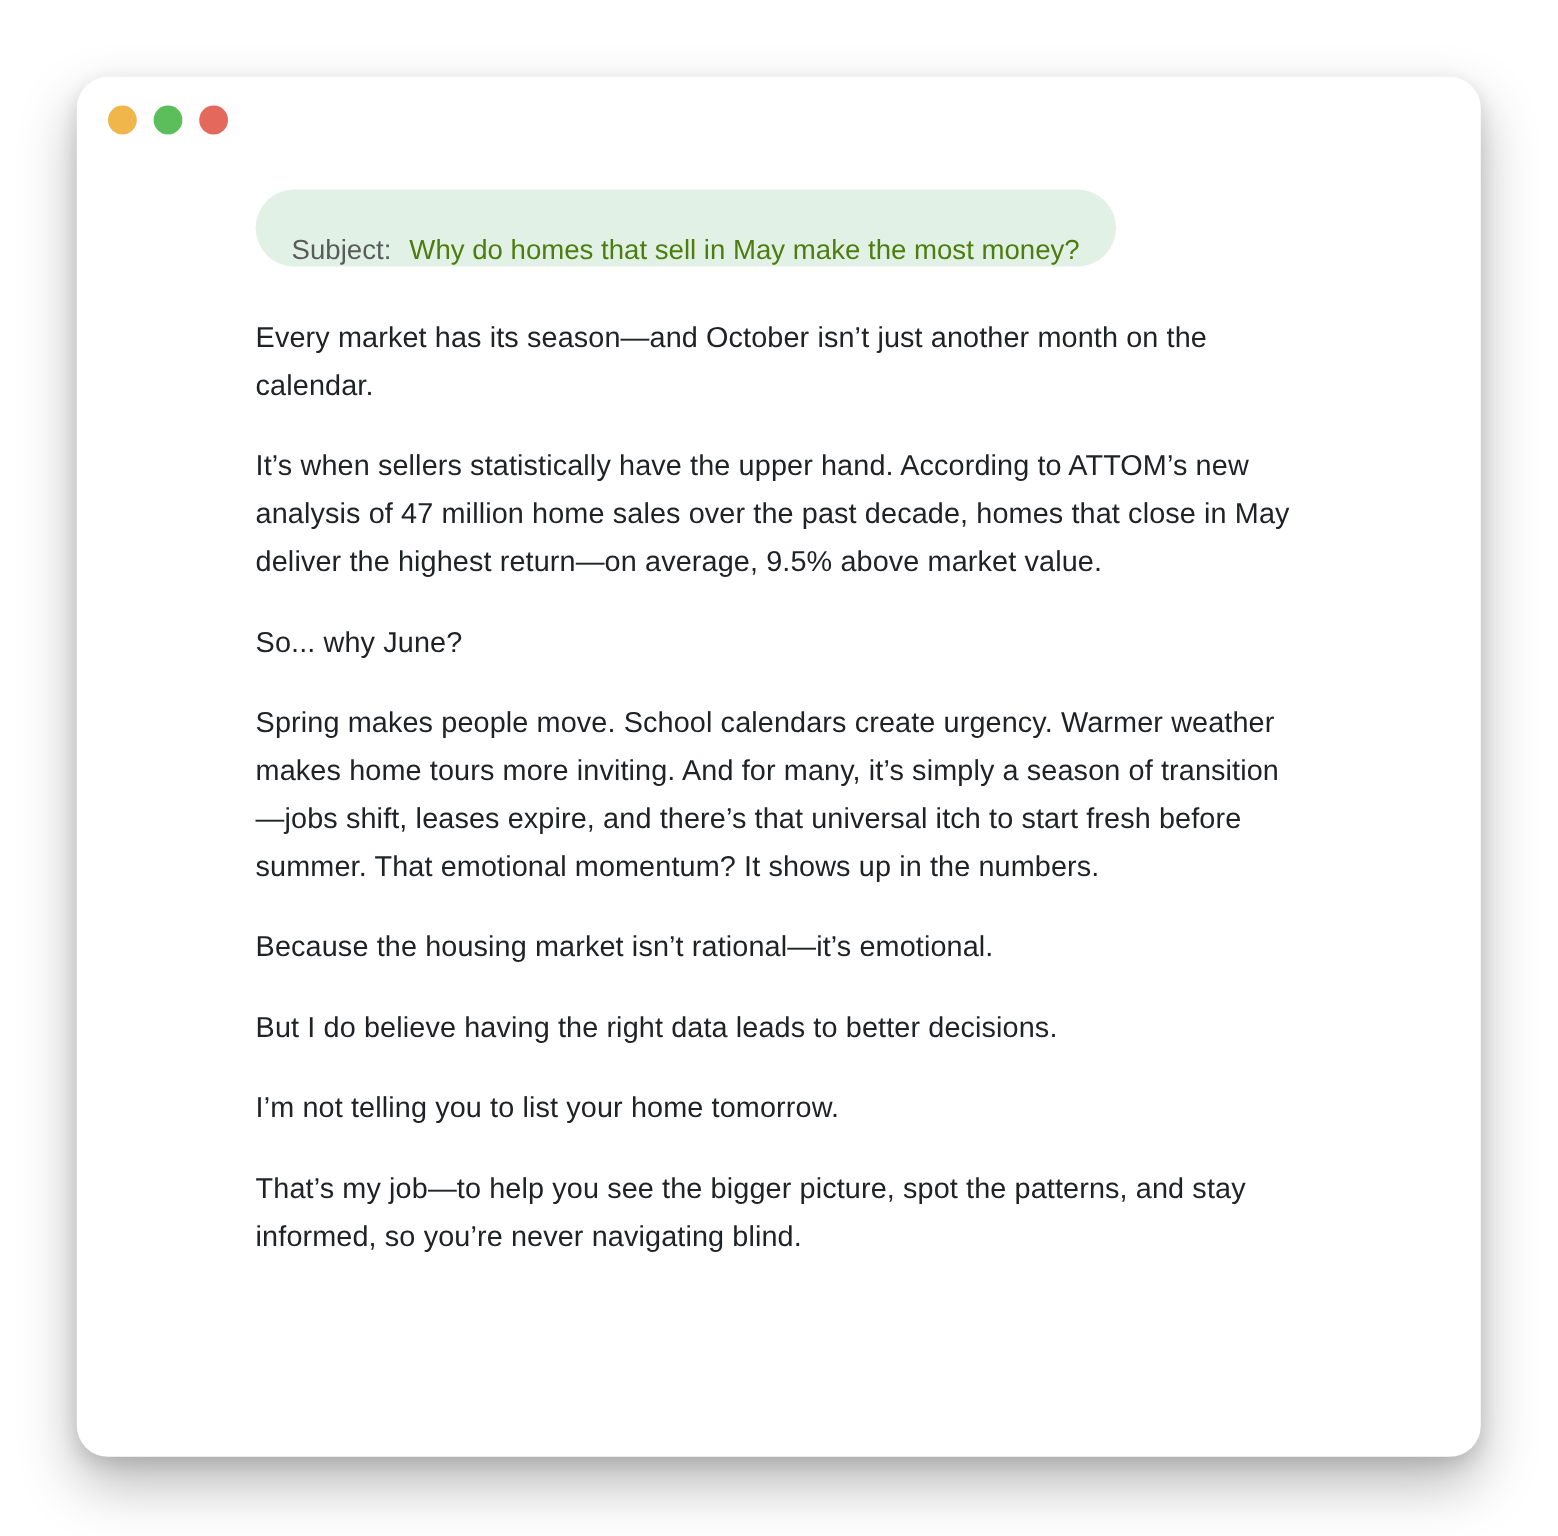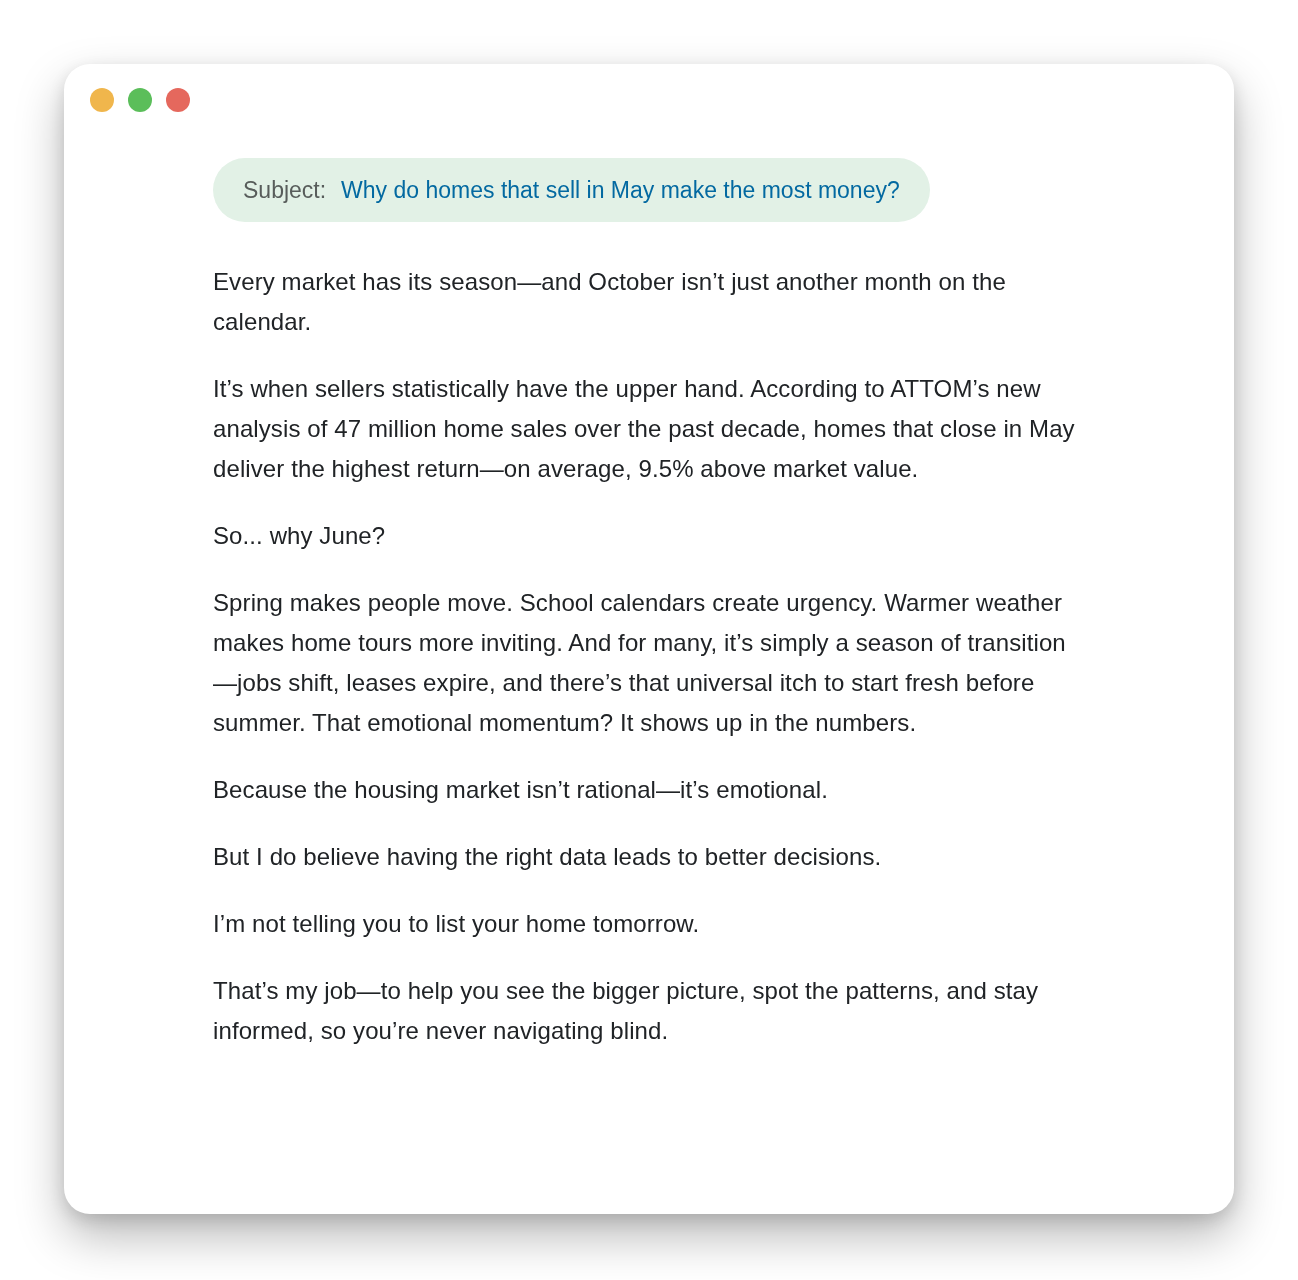--- a/index.html
+++ b/index.html
@@ -54,21 +54,21 @@
     max-width: 100%;
   }
   .subject-pill .subject-label {
     font-size: 23px;
     color: #585d5b;
     margin-right: 15px;
     white-space: nowrap;
   }
   .subject-pill .subject-text {
     font-size: 23px;
-    color: #0369a1;
+    color: #4d7c0f;
     white-space: nowrap;
   }
   .email-body {
     margin-top: 40px;
   }
   .email-body p {
     font-size: 24px;
     line-height: 40px;
     color: #202326;
     margin: 0 0 27px 0;
@@ -83,21 +83,21 @@
   <div class="window-card">
 
     <div class="titlebar">
       <span class="traffic-dot" id="dot-0" style="background: rgb(240, 182, 76);"></span>
       <span class="traffic-dot" id="dot-1" style="background: rgb(91, 190, 90);"></span>
       <span class="traffic-dot" id="dot-2" style="background: rgb(229, 104, 93);"></span>
     </div>
 
     <div class="content-col">
 
-      <div class="subject-pill" style="background: rgb(226, 241, 230); color: rgb(88, 93, 91);">
+      <div class="subject-pill" style="background: rgb(226, 241, 230); color: rgb(88, 93, 91); align-items: flex-end;">
         <span class="subject-label">Subject:</span>
         <span class="subject-text">Why do homes that sell in May make the most money?</span>
       </div>
 
       <div class="email-body">
         <p>Every market has its season—and October isn’t just another month on the calendar.</p>
         <p>It’s when sellers statistically have the upper hand. According to ATTOM’s new analysis of 47 million home sales over the past decade, homes that close in May deliver the highest return—on average, 9.5% above market value.</p>
         <p>So... why June?</p>
         <p>Spring makes people move. School calendars create urgency. Warmer weather makes home tours more inviting. And for many, it’s simply a season of transition—jobs shift, leases expire, and there’s that universal itch to start fresh before summer. That emotional momentum? It shows up in the numbers.</p>
         <p>Because the housing market isn’t rational—it’s emotional.</p>

